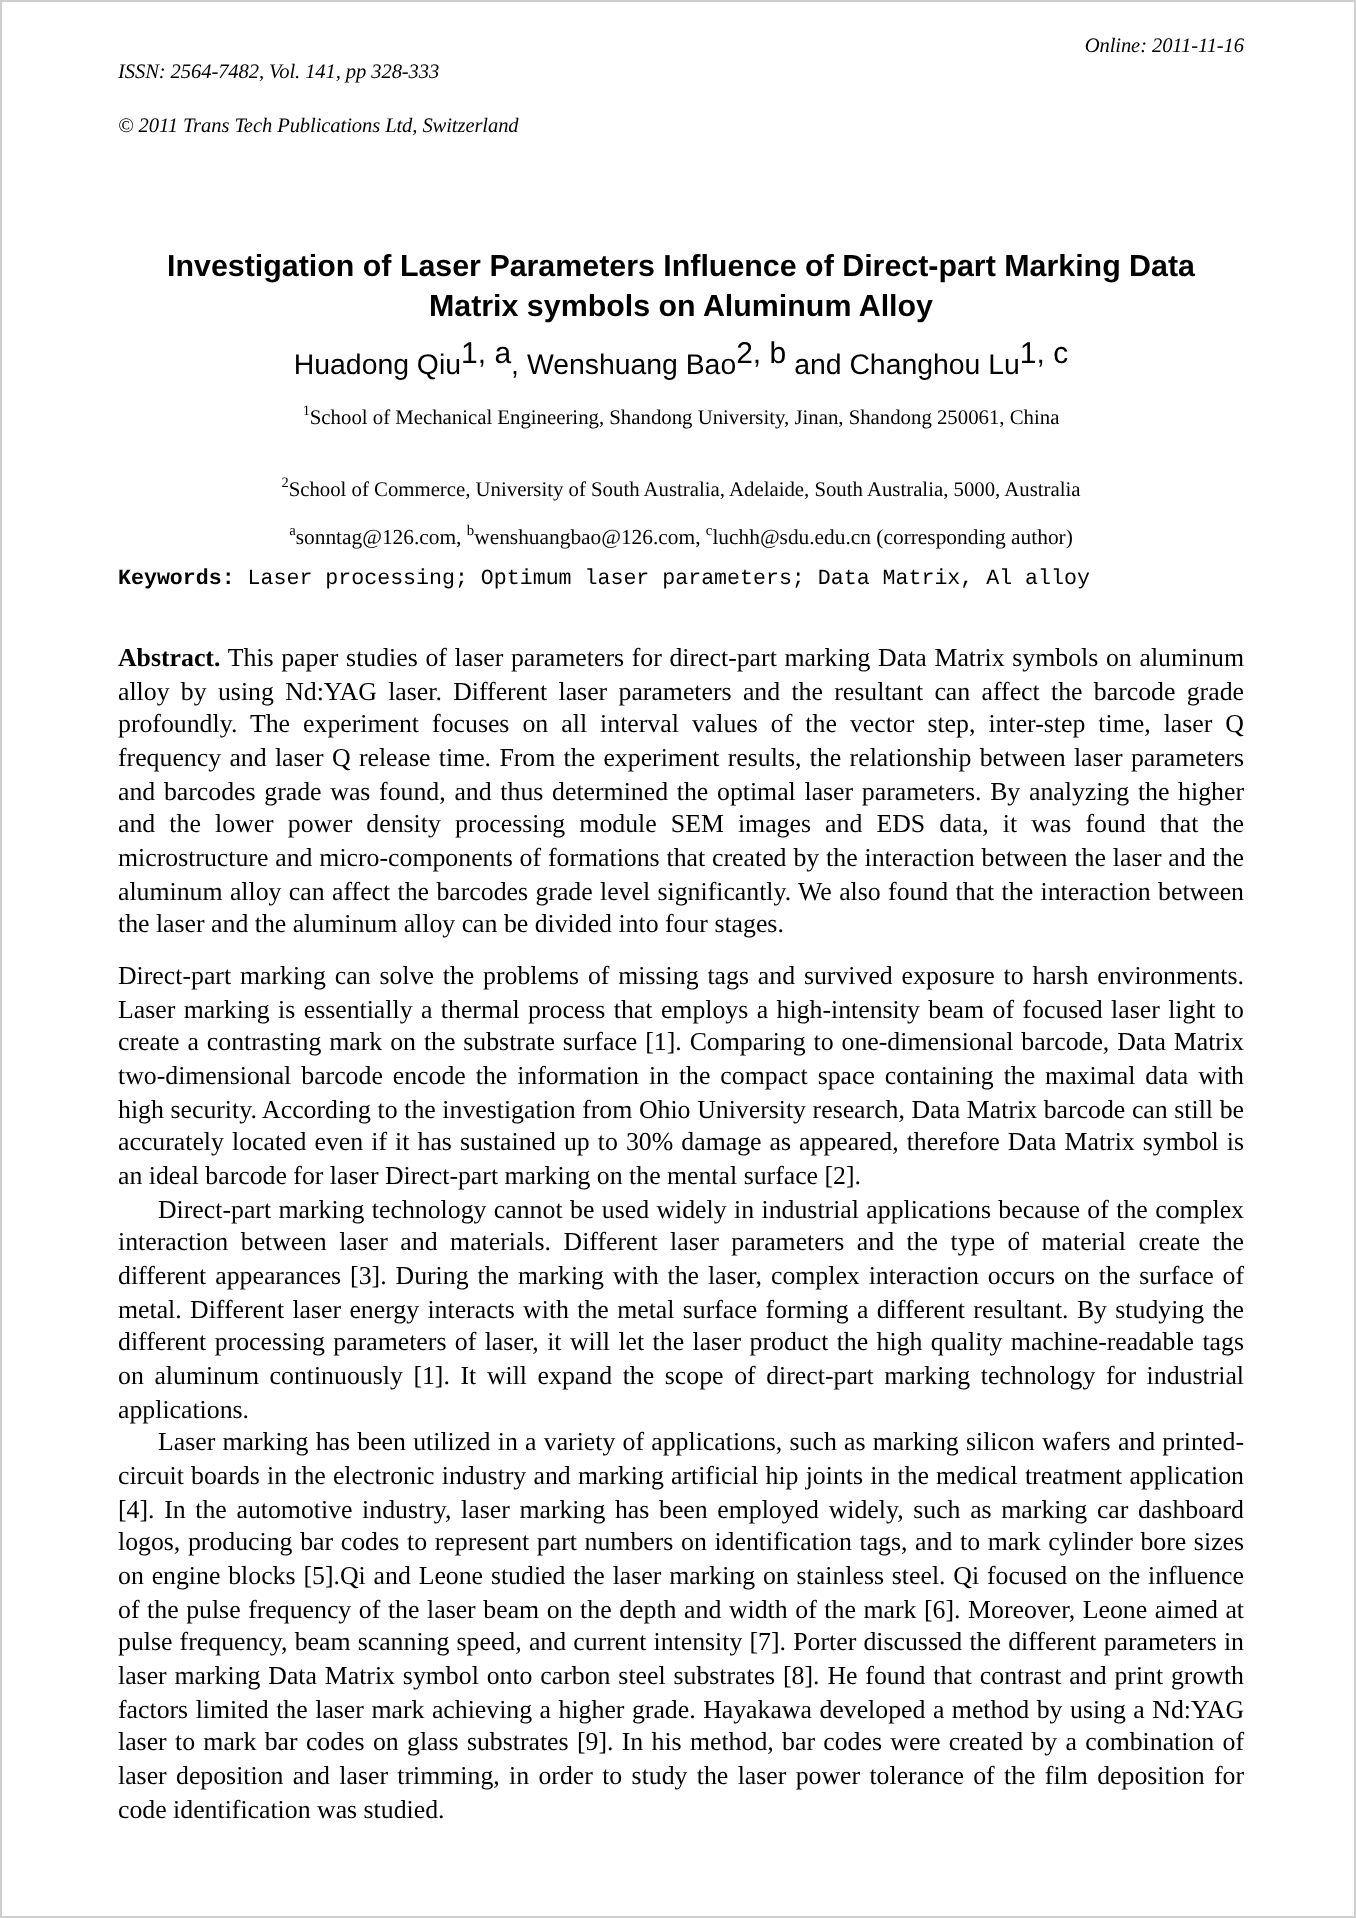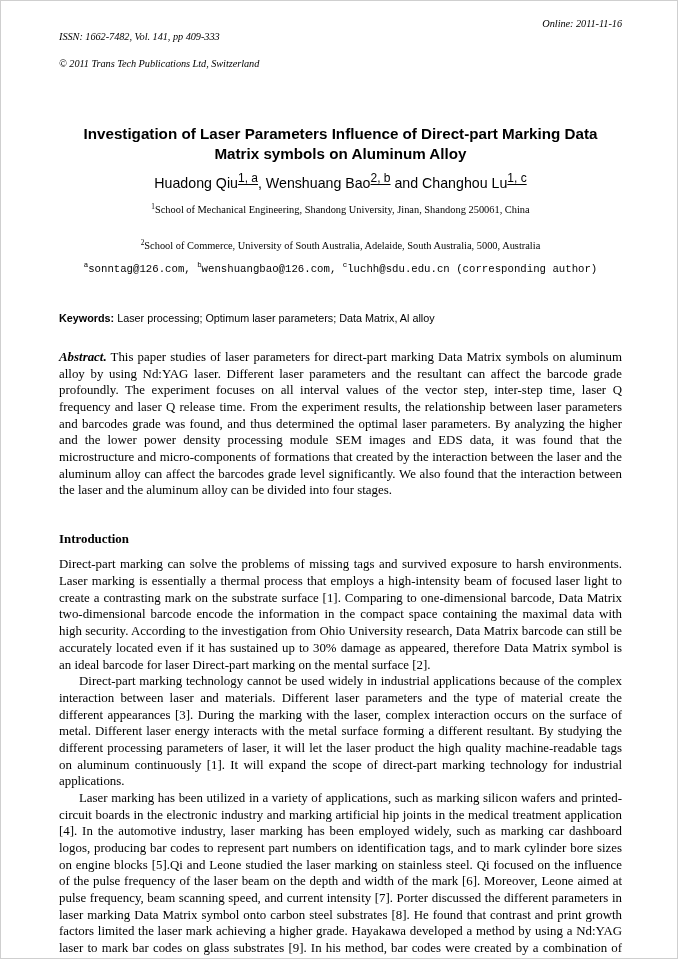--- a/index.html
+++ b/index.html
@@ -49,80 +49,80 @@
   }
 
   
   .authors {
     font-family: "Liberation Sans", sans-serif;
     font-size: 14.2px;
     text-align: center;
     margin-top: 12px;
     line-height: 1.2;
   }
-  .authors sup { font-size: 12px; vertical-align: super; line-height: 0; text-decoration: underline; }
+  .authors sup { font-size: 15px; vertical-align: super; line-height: 0; }
 
   
   .affil {
     font-family: Liberation Serif, serif;
     font-size: 10.4px;
     text-align: center;
     line-height: 1.1;
     margin-top: 12px;
   }
   .affil-line { margin-top: 24px; }
   .affil-line:first-child { margin-top: 0; }
   .affil sup { font-size: 7.2px; vertical-align: super; line-height: 0; }
 
   
   .emails {
-    font-family: Liberation Mono, monospace;
+    font-family: Liberation Serif, serif;
     font-size: 10.7px;
     text-align: center;
     margin-top: 13px;
     line-height: 1.1;
   }
   .emails sup { font-size: 7.4px; vertical-align: super; line-height: 0; }
 
   
   .keywords {
-    font-family: Liberation Sans, sans-serif;
+    font-family: Liberation Mono, monospace;
     font-size: 10.8px;
-    margin-top: 36px;
+    margin-top: 8px;
     line-height: 1.2;
   }
   .keywords b { font-weight: bold; }
 
   
   .body-text {
     font-size: 12.9px;
     line-height: 1.292;
     text-align: justify;
     text-justify: inter-word;
   }
   .abstract { margin-top: 24px; }
-  .abstract b { font-weight: bold; font-style: italic; }
+  .abstract b { font-weight: bold; }
 
   .section-head {
     font-weight: bold;
     font-size: 12.9px;
     margin-top: 33px;
     line-height: 1.2;
   }
   .para { margin-top: 9px; text-indent: 0; }
   .para.indent { margin-top: 0; text-indent: 20px; }
 </style>
 </head>
 <body>
 
 <div class="page">
 
   <div class="pub-header">
     <div class="pub-header-left">
-      <div>ISSN: 1662-7482, Vol. 141, pp 409-333</div>
+      <div>ISSN: 2564-7482, Vol. 141, pp 328-333</div>
       <div>© 2011 Trans Tech Publications Ltd, Switzerland</div>
     </div>
     <div class="pub-header-right">Online: 2011-11-16</div>
   </div>
 
   <h1 class="title">Investigation of Laser Parameters Influence of Direct-part Marking Data Matrix symbols on Aluminum Alloy</h1>
 
   <div class="authors">
     <span><span>Huadong Qiu</span><sup>1, a</sup><span>, </span></span><span><span>Wenshuang Bao</span><sup>2, b</sup><span> and </span></span><span><span>Changhou Lu</span><sup>1, c</sup></span>
   </div>
@@ -131,19 +131,18 @@
     <div class="affil-line"><sup>1</sup><span>School of Mechanical Engineering, Shandong University, Jinan, Shandong 250061, China</span></div>
     <div class="affil-line"><sup>2</sup><span>School of Commerce, University of South Australia, Adelaide, South Australia, 5000, Australia</span></div>
   </div>
 
   <div class="emails"><sup>a</sup><span>sonntag@126.com, </span><sup>b</sup><span>wenshuangbao@126.com, </span><sup>c</sup><span>luchh@sdu.edu.cn (corresponding author)</span></div>
 
   <div class="keywords"><b>Keywords:</b><span> Laser processing; Optimum laser parameters; Data Matrix, Al alloy</span></div>
 
   <div class="body-text abstract"><b>Abstract.</b><span> This paper studies of laser parameters for direct-part marking Data Matrix symbols on aluminum alloy by using Nd:YAG laser. Different laser parameters and the resultant can affect the barcode grade profoundly. The experiment focuses on all interval values of the vector step, inter-step time, laser Q frequency and laser Q release time. From the experiment results, the relationship between laser parameters and barcodes grade was found, and thus determined the optimal laser parameters. By analyzing the higher and the lower power density processing module SEM images and EDS data, it was found that the microstructure and micro-components of formations that created by the interaction between the laser and the aluminum alloy can affect the barcodes grade level significantly. We also found that the interaction between the laser and the aluminum alloy can be divided into four stages.</span></div>
 
-  <div class="section-head">Introduction</div>
 
   <div class="body-text para">Direct-part marking can solve the problems of missing tags and survived exposure to harsh environments. Laser marking is essentially a thermal process that employs a high-intensity beam of focused laser light to create a contrasting mark on the substrate surface [1]. Comparing to one-dimensional barcode, Data Matrix two-dimensional barcode encode the information in the compact space containing the maximal data with high security. According to the investigation from Ohio University research, Data Matrix barcode can still be accurately located even if it has sustained up to 30% damage as appeared, therefore Data Matrix symbol is an ideal barcode for laser Direct-part marking on the mental surface [2].</div>
   <div class="body-text para indent">Direct-part marking technology cannot be used widely in industrial applications because of the complex interaction between laser and materials. Different laser parameters and the type of material create the different appearances [3]. During the marking with the laser, complex interaction occurs on the surface of metal. Different laser energy interacts with the metal surface forming a different resultant. By studying the different processing parameters of laser, it will let the laser product the high quality machine-readable tags on aluminum continuously [1]. It will expand the scope of direct-part marking technology for industrial applications.</div>
   <div class="body-text para indent">Laser marking has been utilized in a variety of applications, such as marking silicon wafers and printed-circuit boards in the electronic industry and marking artificial hip joints in the medical treatment application [4]. In the automotive industry, laser marking has been employed widely, such as marking car dashboard logos, producing bar codes to represent part numbers on identification tags, and to mark cylinder bore sizes on engine blocks [5].Qi and Leone studied the laser marking on stainless steel. Qi focused on the influence of the pulse frequency of the laser beam on the depth and width of the mark [6]. Moreover, Leone aimed at pulse frequency, beam scanning speed, and current intensity [7]. Porter discussed the different parameters in laser marking Data Matrix symbol onto carbon steel substrates [8]. He found that contrast and print growth factors limited the laser mark achieving a higher grade. Hayakawa developed a method by using a Nd:YAG laser to mark bar codes on glass substrates [9]. In his method, bar codes were created by a combination of laser deposition and laser trimming, in order to study the laser power tolerance of the film deposition for code identification was studied.</div>
 
 </div>
 
 </body></html>

